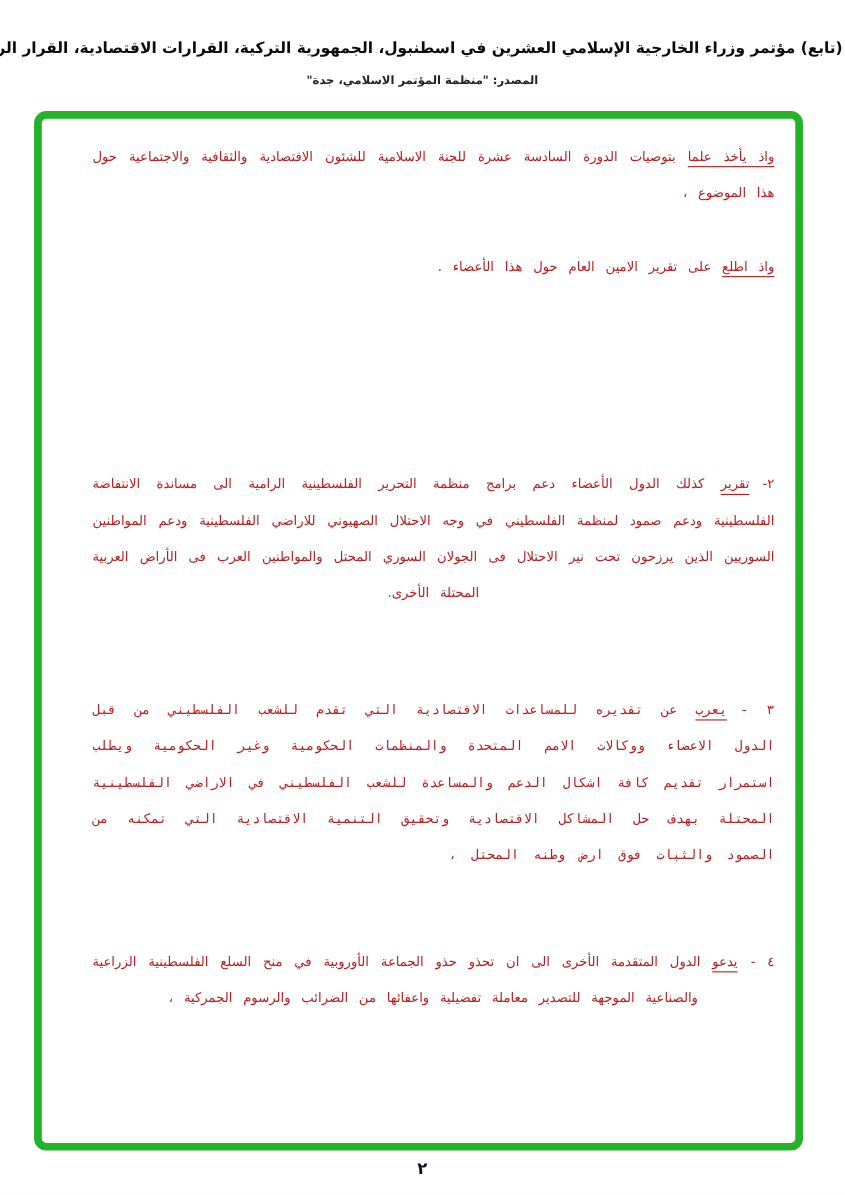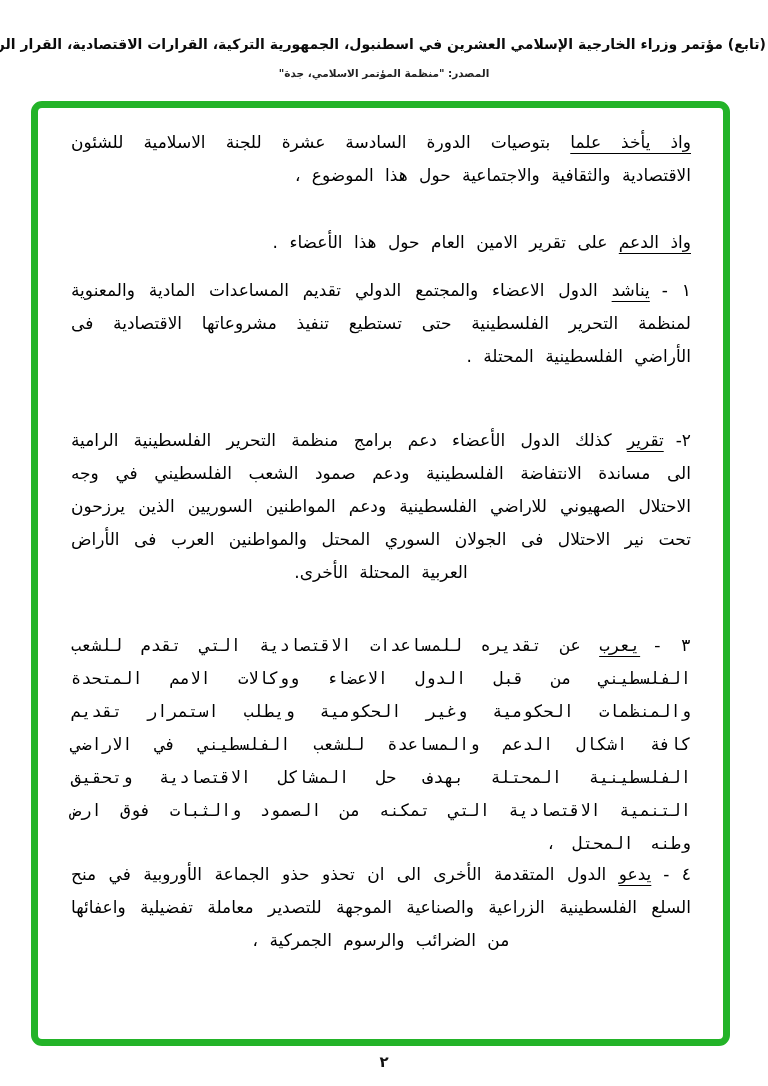--- a/index.html
+++ b/index.html
@@ -39,30 +39,30 @@
     position:absolute;
     left:31px;top:101px;
     width:699px;height:945px;
     box-sizing:border-box;
     border:7px solid #23b328;
     border-radius:11px;
     background:transparent;
   }
   .doc-par{
     position:absolute;
-    right:77px;
+    right:64px;
     width:620px;
     margin:0;
     direction:rtl;
     text-align:justify;
-    font-size:17px;
+    font-size:12px;
     line-height:33px;
     letter-spacing:0.5px;
     word-spacing:6px;
-    color:#000000;
+    color:#b91c1c;
   }
   .doc-par.center-last{ text-align-last:center; }
   .lead-underline{
     text-decoration:underline;
     text-underline-offset:5px;
     text-decoration-thickness:1.2px;
   }
   .item-num{ margin-left:12px; white-space:nowrap; }
   .p-pre-1{ top:126px; }
   .p-pre-2{ top:226px; }
@@ -88,29 +88,26 @@
 
   <div class="header-source">المصدر: "منظمة المؤتمر الاسلامي، جدة"</div>
 
   <div class="doc-frame"></div>
 
   <p class="doc-par p-pre-1">
     <span class="lead-underline">واذ يأخذ علما</span><span> بتوصيات الدورة السادسة عشرة للجنة الاسلامية للشئون الاقتصادية والثقافية والاجتماعية حول هذا الموضوع ،</span>
   </p>
 
   <p class="doc-par p-pre-2">
-    <span class="lead-underline">واذ الدعم</span><span> على تقرير الامين العام حول هذا الأعضاء .</span>
+    <span class="lead-underline">واذ اطلع</span><span> على تقرير الامين العام حول هذا الأعضاء .</span>
   </p>
 
-  <p class="doc-par p-item-1">
-    <span class="item-num">١ -</span><span class="lead-underline">يناشد</span><span> الدول الاعضاء والمجتمع الدولي تقديم المساعدات المادية والمعنوية لمنظمة التحرير الفلسطينية حتى تستطيع تنفيذ مشروعاتها الاقتصادية فى الأراضي الفلسطينية المحتلة .</span>
-  </p>
 
   <p class="doc-par p-item-2 center-last">
-    <span class="item-num">٢-</span><span class="lead-underline">تقرير</span><span> كذلك الدول الأعضاء دعم برامج منظمة التحرير الفلسطينية الرامية الى مساندة الانتفاضة الفلسطينية ودعم صمود الشعب الفلسطيني في وجه الاحتلال الصهيوني للاراضي الفلسطينية ودعم المواطنين السوريين الذين يرزحون تحت نير الاحتلال فى الجولان السوري المحتل والمواطنين العرب فى الأراض العربية المحتلة الأخرى.</span>
+    <span class="item-num">٢-</span><span class="lead-underline">تقرير</span><span> كذلك الدول الأعضاء دعم برامج منظمة التحرير الفلسطينية الرامية الى مساندة الانتفاضة الفلسطينية ودعم صمود لمنظمة الفلسطيني في وجه الاحتلال الصهيوني للاراضي الفلسطينية ودعم المواطنين السوريين الذين يرزحون تحت نير الاحتلال فى الجولان السوري المحتل والمواطنين العرب فى الأراض العربية المحتلة الأخرى.</span>
   </p>
 
   <p class="doc-par p-item-3">
     <span class="item-num">٣ -</span><span class="lead-underline">يعرب</span><span> عن تقديره للمساعدات الاقتصادية التي تقدم للشعب الفلسطيني من قبل الدول الاعضاء ووكالات الامم المتحدة والمنظمات الحكومية وغير الحكومية ويطلب استمرار تقديم كافة اشكال الدعم والمساعدة للشعب الفلسطيني في الاراضي الفلسطينية المحتلة بهدف حل المشاكل الاقتصادية وتحقيق التنمية الاقتصادية التي تمكنه من الصمود والثبات فوق ارض وطنه المحتل ،</span>
   </p>
 
   <p class="doc-par p-item-4 center-last">
     <span class="item-num">٤ -</span><span class="lead-underline">يدعو</span><span> الدول المتقدمة الأخرى الى ان تحذو حذو الجماعة الأوروبية في منح السلع الفلسطينية الزراعية والصناعية الموجهة للتصدير معاملة تفضيلية واعفائها من الضرائب والرسوم الجمركية ،</span>
   </p>
 

